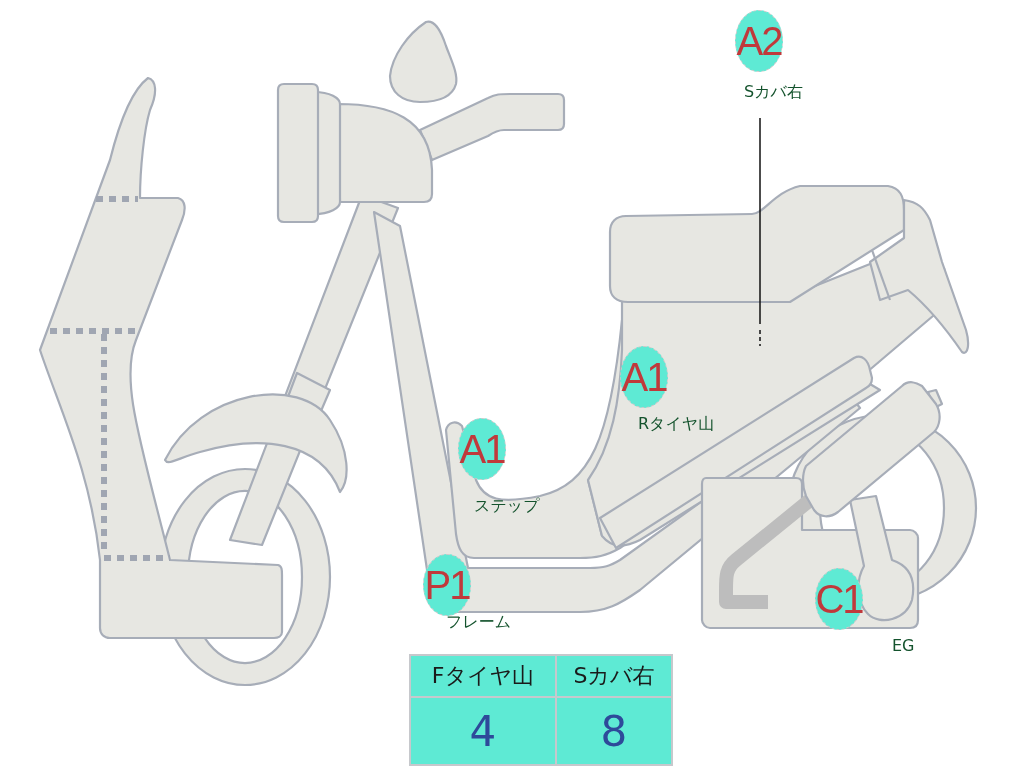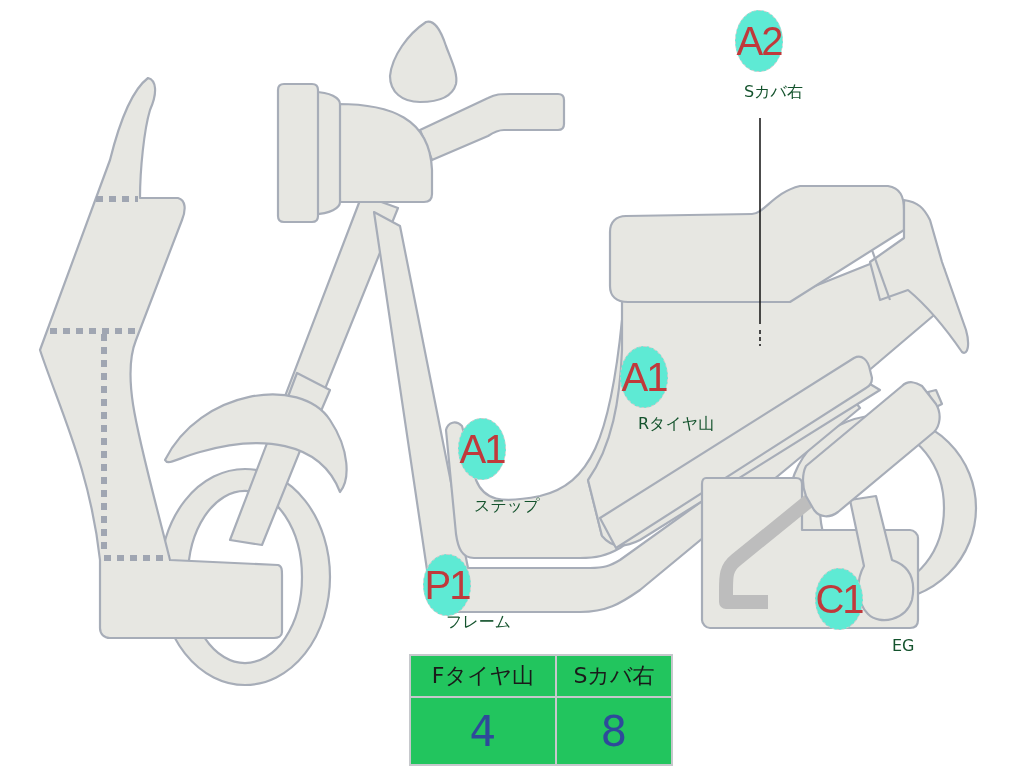--- a/index.html
+++ b/index.html
@@ -11,21 +11,21 @@
     .pipe { stroke: #bdbdbd; stroke-width: 14; fill: none; stroke-linecap: butt; stroke-linejoin: round; }
     .leader { stroke: #111; stroke-width: 1.5; }
     .marker { position: absolute; width: 48px; height: 62px; border-radius: 50%;
               background: #5eead4; border: 1.5px dashed #c9c9c9; box-sizing: border-box;
               display: flex; align-items: center; justify-content: center;
               color: #c0393b; font-family: Liberation Sans, sans-serif; font-size: 40px;
               letter-spacing: -2px; line-height: 1; cursor: pointer; }
     .label { position: absolute; color: #14532d; font-size: 16px; line-height: 1;
              white-space: nowrap; }
     .tread-table { position: absolute; left: 409px; top: 654px; width: 264px; height: 112px;
-                   border-collapse: collapse; background: #22c55e; }
+                   border-collapse: collapse; background: #5eead4; }
     .tread-table th, .tread-table td { border: 2.5px solid #c6c8cc; text-align: center; padding: 0; }
     .tread-table th { height: 40px; font-weight: normal; font-size: 22px; color: #1a1a1a; }
     .tread-table td { height: 66px; font-size: 42px; color: #2e4a9a; }
   </style>
 </head>
 <body>
 
 <svg id="scooter" viewBox="0 0 1024 768" xmlns="http://www.w3.org/2000/svg">
 
   <path class="part" fill-rule="evenodd" d="M882,508 m-94,0 a94,93 0 1,0 188,0 a94,93 0 1,0 -188,0 Z M882,508 m-62,0 a62,78 0 1,0 124,0 a62,78 0 1,0 -124,0 Z"></path>

